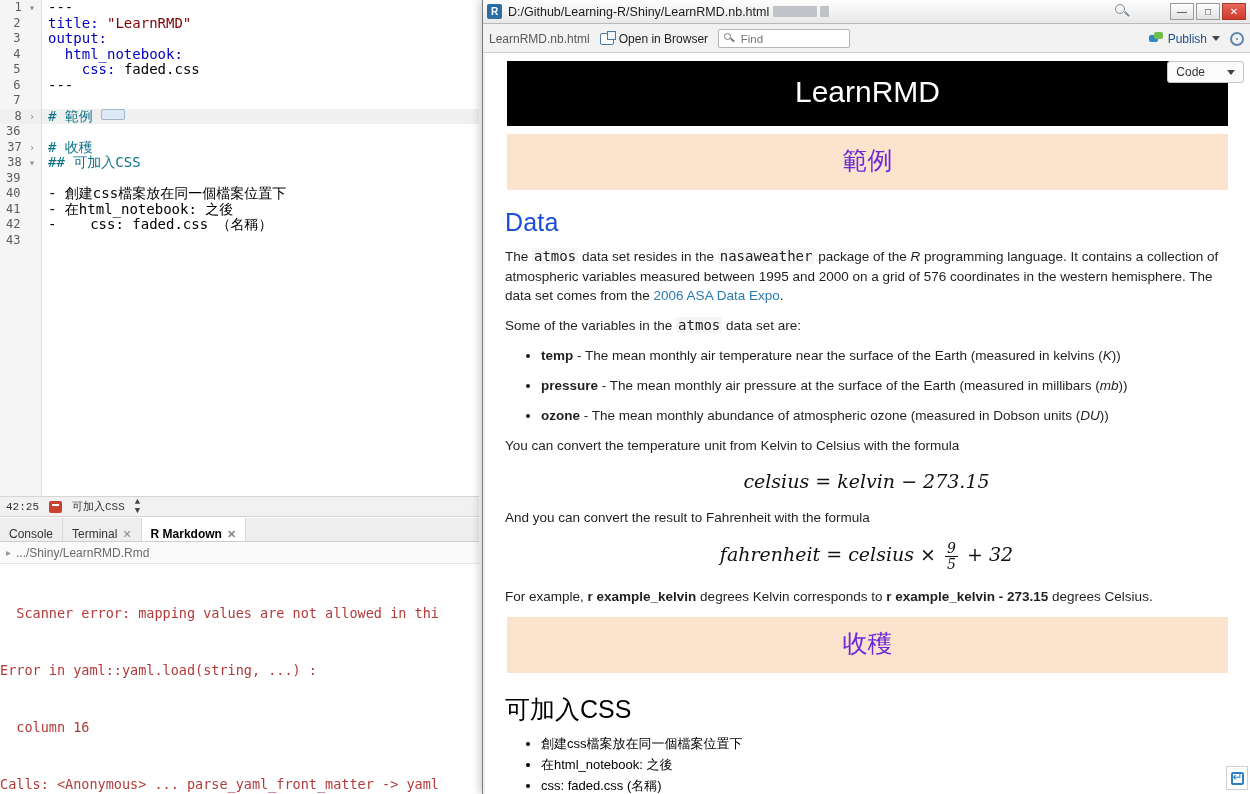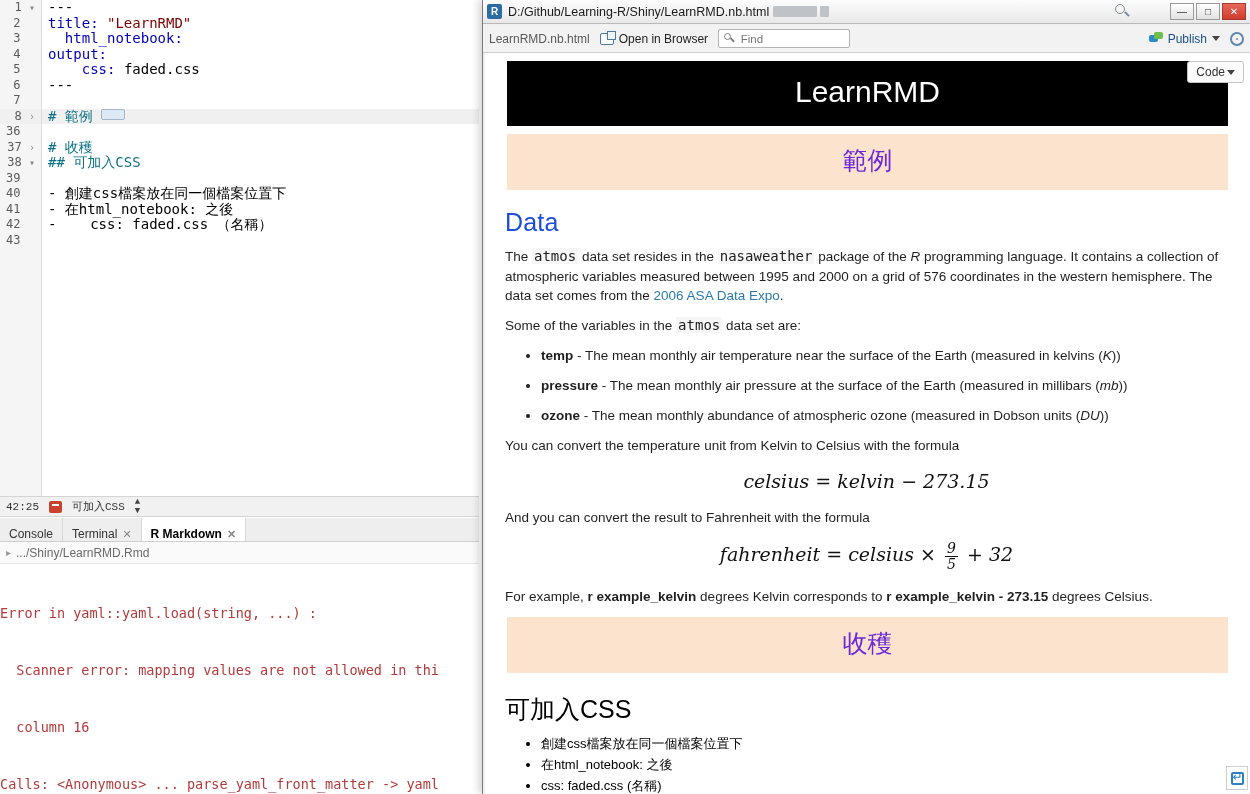--- a/index.html
+++ b/index.html
@@ -201,21 +201,21 @@
 
   
   .vdoc {
     position: absolute; left: 2px; top: 53px; right: 0; bottom: 0;
     background: #ffffff; overflow: hidden;
   }
   .code-btn {
     position: absolute; right: 6px; top: 8px;
     background: #fbfbfb; border: 1px solid #c3c3c3; border-radius: 3px;
     font-size: 12px; color: #333; padding: 3px 8px;
-    display: flex; align-items: center; gap: 2px;
+    display: flex; align-items: center; gap: 22px;
     z-index: 5;
   }
   .banner-dark {
     margin: 8px 22px 0 22px;
     background: #000000; color: #ffffff;
     text-align: center; font-size: 30px; padding: 14px 0 17px 0;
     font-family: "Liberation Sans", sans-serif; font-weight: normal;
   }
   .banner-peach {
     margin: 8px 22px 16px 22px;
@@ -293,22 +293,22 @@
         <div class="gl"><span>38</span> <span class="fold">▾</span></div>
         <div class="gl"><span>39</span>  </div>
         <div class="gl"><span>40</span>  </div>
         <div class="gl"><span>41</span>  </div>
         <div class="gl"><span>42</span>  </div>
         <div class="gl"><span>43</span>  </div>
       </div>
       <div class="code-lines">
         <div class="ln tok-dash">---</div>
         <div class="ln"><span class="tok-key">title:</span> <span class="tok-str">"LearnRMD"</span></div>
+        <div class="ln tok-key">output:</div>
         <div class="ln tok-key">  html_notebook:</div>
-        <div class="ln tok-key">output:</div>
         <div class="ln"><span class="tok-key">    css:</span> <span class="tok-plain">faded.css</span></div>
         <div class="ln tok-dash">---</div>
         <div class="ln"></div>
         <div class="ln hl-line"><span class="tok-head"># 範例</span> <span class="chunkbadge"></span></div>
         <div class="ln"></div>
         <div class="ln tok-head"># 收穫</div>
         <div class="ln tok-head">## 可加入CSS</div>
         <div class="ln"></div>
         <div class="ln">- 創建css檔案放在同一個檔案位置下</div>
         <div class="ln">- 在html_notebook: 之後</div>
@@ -336,22 +336,22 @@
         <div class="ctab active">
             <span>R Markdown</span>
             <span class="x">✕</span>
           </div>
       </div>
       <div class="console-path">
         <span class="arrow">▸</span>
         <span>.../Shiny/LearnRMD.Rmd</span>
       </div>
       <div class="console-out">
+        <div>  Scanner error: mapping values are not allowed in thi</div>
         <div>Error in yaml::yaml.load(string, ...) :</div>
-        <div>  Scanner error: mapping values are not allowed in thi</div>
         <div>  column 16</div>
         <div>Calls: &lt;Anonymous&gt; ... parse_yaml_front_matter -&gt; yaml</div>
         
         
       </div>
     </div>
   </div>
 
   <div class="viewer">
 

